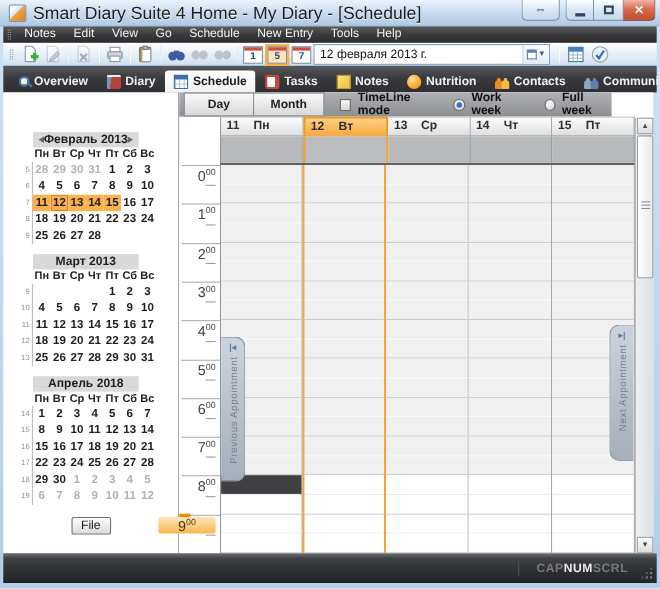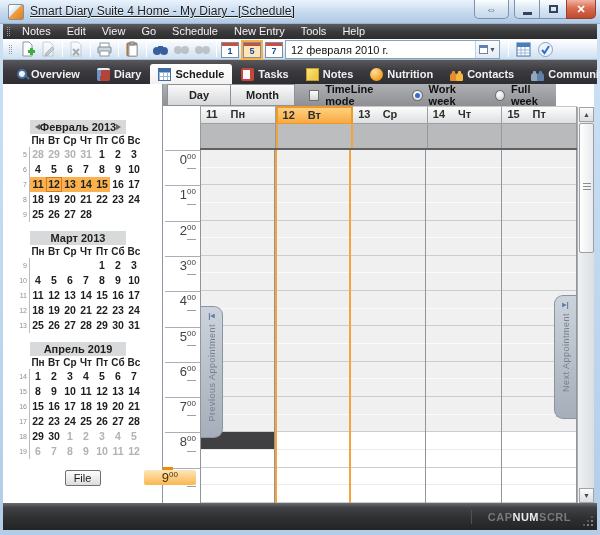--- a/index.html
+++ b/index.html
@@ -5,21 +5,21 @@
   html,body{margin:0;padding:0;}
   body{width:600px;height:535px;position:relative;font-family:"Liberation Sans",sans-serif;
        background:linear-gradient(#cfe2f4,#b3cde8);overflow:hidden;-webkit-font-smoothing:antialiased;}
   *{box-sizing:border-box;}
 
   
   #titlebar{position:absolute;left:0;top:0;width:600px;height:24px;
     background:linear-gradient(#eaf3fc,#c6d9ee 55%,#b0c9e4);border-bottom:1px solid #98b4d2;}
   #appicon{position:absolute;left:8px;top:4px;width:16px;height:16px;border-radius:2px;
     background:linear-gradient(135deg,#fefefe 20%,#cfe0f2 45%,#f6a13b 46%,#e07b20);border:1px solid #7c93ab;}
-  #title{position:absolute;left:30px;top:4px;font-size:12px;color:#1d1d1d;text-shadow:0 1px 0 rgba(255,255,255,.8);white-space:nowrap;text-decoration:underline;}
+  #title{position:absolute;left:30px;top:4px;font-size:16px;color:#1d1d1d;text-shadow:0 1px 0 rgba(255,255,255,.8);white-space:nowrap;}
   .winbtn{position:absolute;top:0;height:19px;display:flex;align-items:center;justify-content:center;
     border:1px solid #7d93a9;border-top:none;color:#30455c;font-size:11px;
     background:linear-gradient(#fdfeff,#dce9f5 45%,#c4d7ea);}
   #btn-swap{left:474px;width:35px;border-radius:0 0 5px 5px;}
   #btn-min{left:514px;width:26px;border-radius:0 0 0 5px;}
   #btn-max{left:540px;width:26px;border-left:none;border-right:none;}
   #btn-close{left:566px;width:30px;border-radius:0 0 5px 0;color:#fff;font-weight:bold;
     background:linear-gradient(#f2b4a4,#d96c50 45%,#c04a2e);border-color:#8d4433;}
   .glyph-min{width:9px;height:3px;background:#30455c;margin-top:8px;}
   .glyph-max{width:9px;height:8px;border:2px solid #30455c;}
@@ -277,21 +277,21 @@
     <span class="tbsep"></span>
     <span class="tbi">
         <svg width="17" height="17">
           <rect x="2" y="3" width="12" height="11" fill="#fff" stroke="#6d83a0"></rect>
           <rect x="2" y="3" width="12" height="3" fill="#5f80b2"></rect>
           <path d="M5 12l5-4-2-1 5-2-2 5-1-2-4 5z" fill="#3a7bd5"></path>
         </svg>
       </span>
   </div>
   <div id="datefield">
-    <span>12 февраля 2010 г.</span>
+    <span>12 февраля 2013 г.</span>
     <span id="dd-btn">
         <span class="mini-cal"></span>
         <span>▼</span>
       </span>
   </div>
   <div id="tb-right">
     <span class="tbsep"></span>
     <span class="tbi">
         <svg width="17" height="17">
           <rect x="2" y="2" width="13" height="13" fill="#fff" stroke="#3f6ea5"></rect>
@@ -467,21 +467,21 @@
           <span class="mday">25</span>
           <span class="mday">26</span>
           <span class="mday">27</span>
           <span class="mday">28</span>
           <span class="mday">29</span>
           <span class="mday">30</span>
           <span class="mday">31</span>
         </div>
       </div>
       <div class="mcal">
-        <div class="mcal-head"><span class="mcal-title">Апрель 2019</span></div>
+        <div class="mcal-head"><span class="mcal-title">Апрель 2018</span></div>
         <div class="mcal-daynames">
           <span class="wknum-sp"></span>
           <span class="dname">Пн</span>
           <span class="dname">Вт</span>
           <span class="dname">Ср</span>
           <span class="dname">Чт</span>
           <span class="dname">Пт</span>
           <span class="dname">Сб</span>
           <span class="dname">Вс</span>
         </div>

